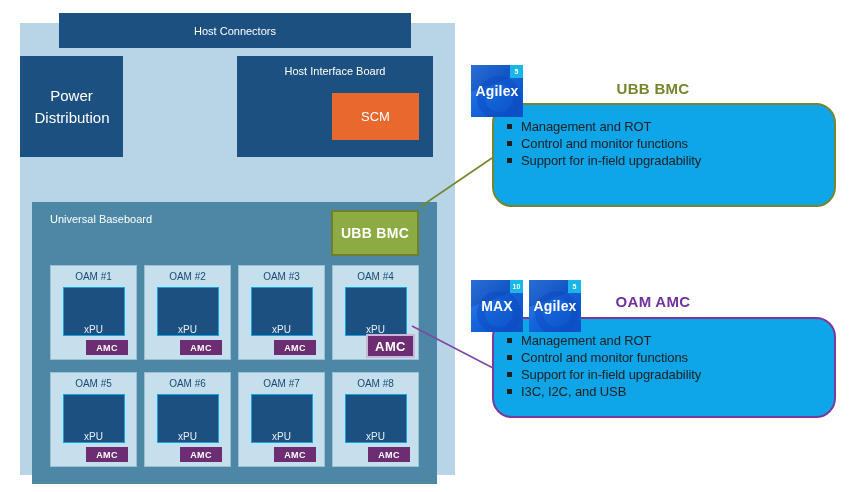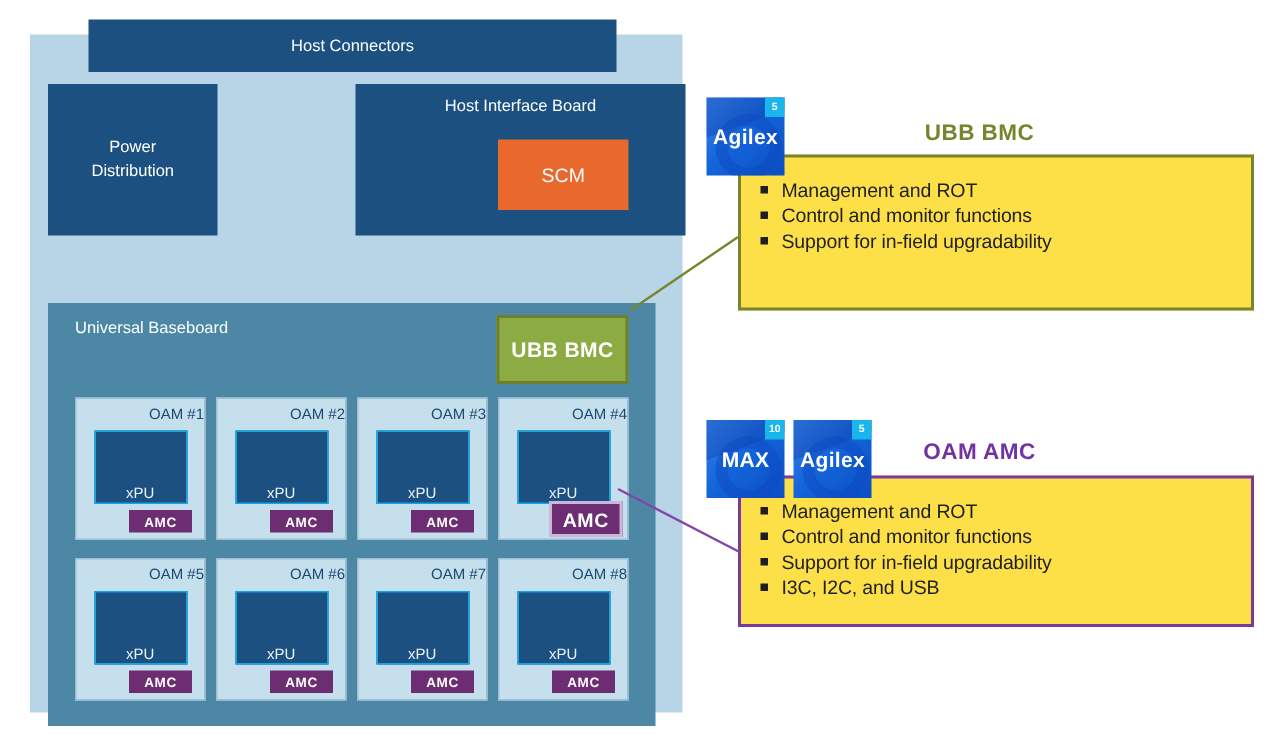--- a/index.html
+++ b/index.html
@@ -8,55 +8,55 @@
     font-family:"Liberation Sans","DejaVu Sans",sans-serif;
     -webkit-font-smoothing:antialiased;
   }
   
   .board-outer{position:absolute;left:20px;top:23px;width:435px;height:452px;background:#B7D5E6;}
   .host-connectors{
     position:absolute;left:59px;top:13px;width:352px;height:35px;background:#1C5080;
     color:#fff;font-size:11px;display:flex;align-items:center;justify-content:center;z-index:3;
   }
   .navy-box{position:absolute;background:#1C5080;color:#fff;}
-  .power-box{left:32px;top:56px;width:113px;height:101px;display:flex;align-items:center;justify-content:center;text-align:center;font-size:11px;line-height:1.45;}
+  .power-box{left:20px;top:56px;width:103px;height:101px;display:flex;align-items:center;justify-content:center;text-align:center;font-size:15px;line-height:1.45;}
   .power-box span{display:inline-block;width:74px;}
-  .hib-box{left:237px;top:56px;width:196px;height:101px;font-size:11px;padding-left:24px;}
+  .hib-box{left:237px;top:56px;width:196px;height:101px;font-size:11px;}
   .hib-label{position:absolute;top:9px;left:0;width:100%;text-align:center;}
   .scm-box{
     position:absolute;left:95px;top:37px;width:87px;height:47px;background:#E8682D;color:#fff;
     font-size:13px;display:flex;align-items:center;justify-content:center;
   }
   .ubb{position:absolute;left:32px;top:178px;width:405px;height:282px;background:#4C87A6;margin-top:24px;}
   .ubb-label{position:absolute;left:18px;top:11px;color:#fff;font-size:11px;}
   .ubb-bmc{
     position:absolute;left:299px;top:8px;width:84px;height:42px;background:#8CAB42;border:2px solid #6F7F2D;
     color:#fff;font-size:14px;font-weight:bold;display:flex;align-items:center;justify-content:center;letter-spacing:0.3px;
   }
   .oam-grid{
     position:absolute;left:18px;top:63px;display:grid;
     grid-template-columns:repeat(4,87px);grid-template-rows:95px 95px;column-gap:7px;row-gap:12px;
   }
   .oam-card{position:relative;background:#C6DFEC;border:1px solid #9DBFD4;box-sizing:border-box;}
-  .oam-title{position:absolute;top:5px;left:0;width:100%;text-align:right;font-size:10px;color:#1A4A73;}
+  .oam-title{position:absolute;top:5px;left:0;width:100%;text-align:center;font-size:10px;color:#1A4A73;}
   .xpu-box{
     position:absolute;left:50%;top:21px;transform:translateX(-50%);width:62px;height:49px;background:#1C5080;
     color:#E8F1F8;font-size:10px;display:flex;align-items:flex-end;justify-content:center;border:1px solid #0ea5e9;box-sizing:border-box;
   }
   .amc-chip{
     position:absolute;right:8px;bottom:4px;width:42px;height:15px;background:#6D2D72;color:#fff;
     font-size:9px;font-weight:bold;display:flex;align-items:center;justify-content:center;letter-spacing:0.4px;
   }
   .amc-chip.highlight{
     right:3px;bottom:1px;width:45px;height:20px;font-size:13px;border:2px solid #C9B6D8;box-sizing:content-box;
   }
   
   .lines{position:absolute;left:0;top:0;width:850px;height:492px;pointer-events:none;z-index:4;}
   
-  .callout-box{position:absolute;background:#fde047;box-sizing:border-box;z-index:2;}
+  .callout-box{position:absolute;background:#0ea5e9;box-sizing:border-box;z-index:2;border-radius:20px;}
   .callout-box.olive{left:492px;top:103px;width:344px;height:104px;border:2px solid #76862F;}
   .callout-box.violet{left:492px;top:317px;width:344px;height:101px;border:2px solid #7B3A9B;}
   .callout-title{position:absolute;width:322px;text-align:center;font-size:15px;font-weight:bold;letter-spacing:0.3px;z-index:2;}
   .callout-title.olive-t{left:492px;top:80px;color:#76862F;}
   .callout-title.violet-t{left:492px;top:293px;color:#7232A0;}
   .bullets{margin:0;padding:13px 8px 0 13px;list-style:none;}
   .bullets li{
     position:relative;padding-left:14px;font-size:13px;line-height:17px;color:#1F1F1F;letter-spacing:-0.1px;
   }
   .bullets li::before{content:"";position:absolute;left:0;top:6px;width:5px;height:5px;background:#1F1F1F;}

